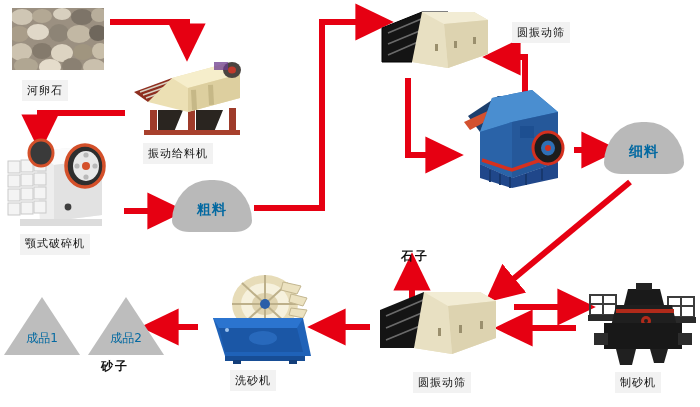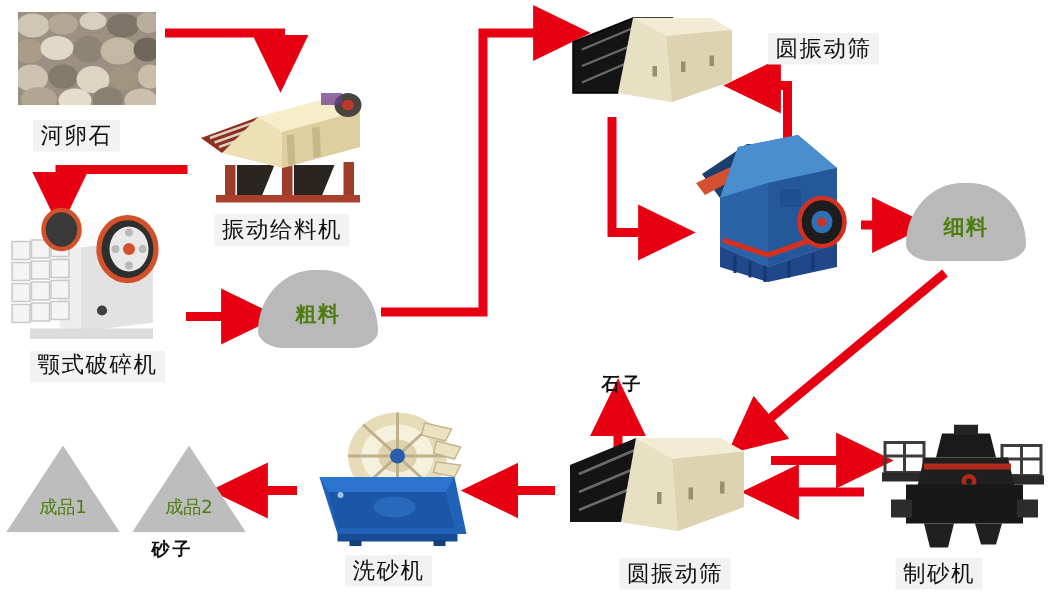--- a/index.html
+++ b/index.html
@@ -13,21 +13,21 @@
     height: 407px;
     background: #ffffff;
     overflow: hidden;
     font-family: "DejaVu Sans", "Liberation Sans", sans-serif;
   }
   
   .label {
     position: absolute;
     background: #f2f2f2;
     color: #111111;
-    font-size: 15px;
+    font-size: 11px;
     line-height: 17px;
     padding: 2px 5px;
     white-space: nowrap;
     letter-spacing: 1px;
   }
   .label.plain {
     background: transparent;
     font-size: 12px;
     letter-spacing: 2px;
     font-weight: 600;
@@ -49,21 +49,21 @@
     background: #b9b9b9;
   }
   .pile.sharp .pile-shape {
     background: #bdbdbd;
     clip-path: polygon(50% 0%, 100% 100%, 0% 100%);
   }
   .pile .pile-text {
     position: relative;
     z-index: 2;
     font-size: 14px;
-    color: #4d7c0f;
+    color: #0369a1;
     letter-spacing: 1px;
     font-weight: 600;
     transform: translateY(4px);
   }
   .pile.sharp .pile-text {
     font-size: 12px;
     font-weight: 400;
     transform: translateY(12px);
     letter-spacing: 0;
   }
@@ -332,21 +332,21 @@
       <circle cx="60" cy="38" r="5" fill="#b02a1a"></circle>
       <circle cx="60" cy="38" r="2" fill="#1f1f1f"></circle>
 
       <polygon points="18,40 96,40 96,66 18,66" fill="#181818"></polygon>
       <polygon points="30,66 50,66 46,82 34,82" fill="#202020"></polygon>
       <polygon points="64,66 82,66 78,80 68,80" fill="#202020"></polygon>
       <rect x="8" y="50" width="14" height="12" fill="#2c2c2c"></rect>
       <rect x="92" y="50" width="14" height="12" fill="#2c2c2c"></rect>
     </svg>
   </div>
-  <div class="label" style="left:597px; top:372px;">制砂机</div>
+  <div class="label" style="left:615px; top:372px;">制砂机</div>
 
   <div class="machine" style="left:203px; top:272px;">
     <svg width="116" height="92" viewBox="0 0 116 92">
 
       <g>
         <ellipse cx="62" cy="32" rx="33" ry="29" fill="#e7dcb8"></ellipse>
         <ellipse cx="62" cy="32" rx="24" ry="21" fill="#f6f1dd"></ellipse>
         <ellipse cx="62" cy="32" rx="13" ry="11" fill="#d9ccA4" opacity="0.8"></ellipse>
         <g stroke="#bdb08a" stroke-width="2">
           <line x1="62" y1="3" x2="62" y2="61"></line>

